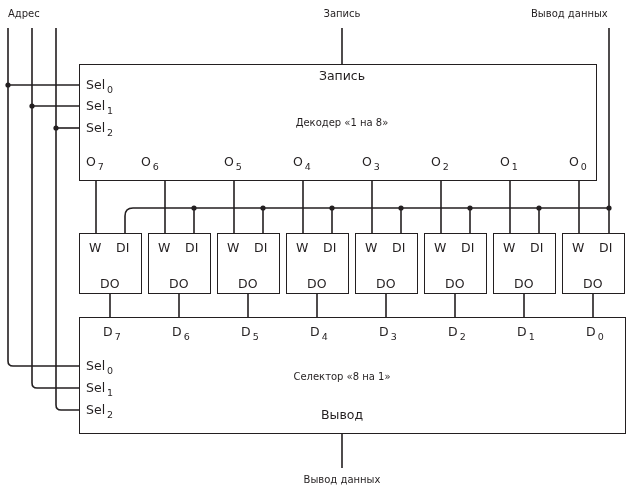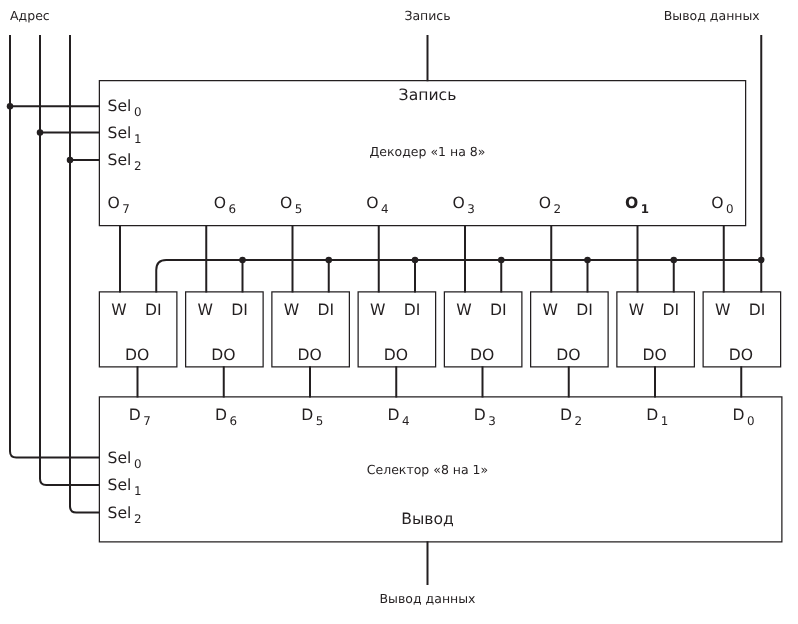--- a/index.html
+++ b/index.html
@@ -82,26 +82,26 @@
 
 <div class="box" style="left:79px; top:64px; width:518px; height:117px;"></div>
 <div class="lbl-sm center" style="left:342px; top:70px;">Запись</div>
 <div class="lbl center" style="left:342px; top:118px;">Декодер «1 на 8»</div>
 
 <div class="lbl-sm" style="left:86px; top:79px;"><span>Sel</span><span class="sub">0</span></div>
 <div class="lbl-sm" style="left:86px; top:100px;"><span>Sel</span><span class="sub">1</span></div>
 <div class="lbl-sm" style="left:86px; top:122px;"><span>Sel</span><span class="sub">2</span></div>
 
 <div class="lbl-sm" style="left:86px; top:156px;"><span>O</span><span class="sub">7</span></div>
-<div class="lbl-sm" style="left:171px; top:156px;"><span>O</span><span class="sub">6</span></div>
+<div class="lbl-sm" style="left:141px; top:156px;"><span>O</span><span class="sub">6</span></div>
 <div class="lbl-sm" style="left:224px; top:156px;"><span>O</span><span class="sub">5</span></div>
 <div class="lbl-sm" style="left:293px; top:156px;"><span>O</span><span class="sub">4</span></div>
 <div class="lbl-sm" style="left:362px; top:156px;"><span>O</span><span class="sub">3</span></div>
 <div class="lbl-sm" style="left:431px; top:156px;"><span>O</span><span class="sub">2</span></div>
-<div class="lbl-sm" style="left:500px; top:156px;font-weight:bold;"><span>O</span><span class="sub">1</span></div>
+<div class="lbl-sm" style="left:500px; top:156px;"><span>O</span><span class="sub">1</span></div>
 <div class="lbl-sm" style="left:569px; top:156px;"><span>O</span><span class="sub">0</span></div>
 
 <div class="cell" style="left:79px; top:233px;">
   <span class="w">W</span>
   <span class="di">DI</span>
   <span class="do">DO</span>
 </div>
 <div class="cell" style="left:148px; top:233px;">
   <span class="w">W</span>
   <span class="di">DI</span>

